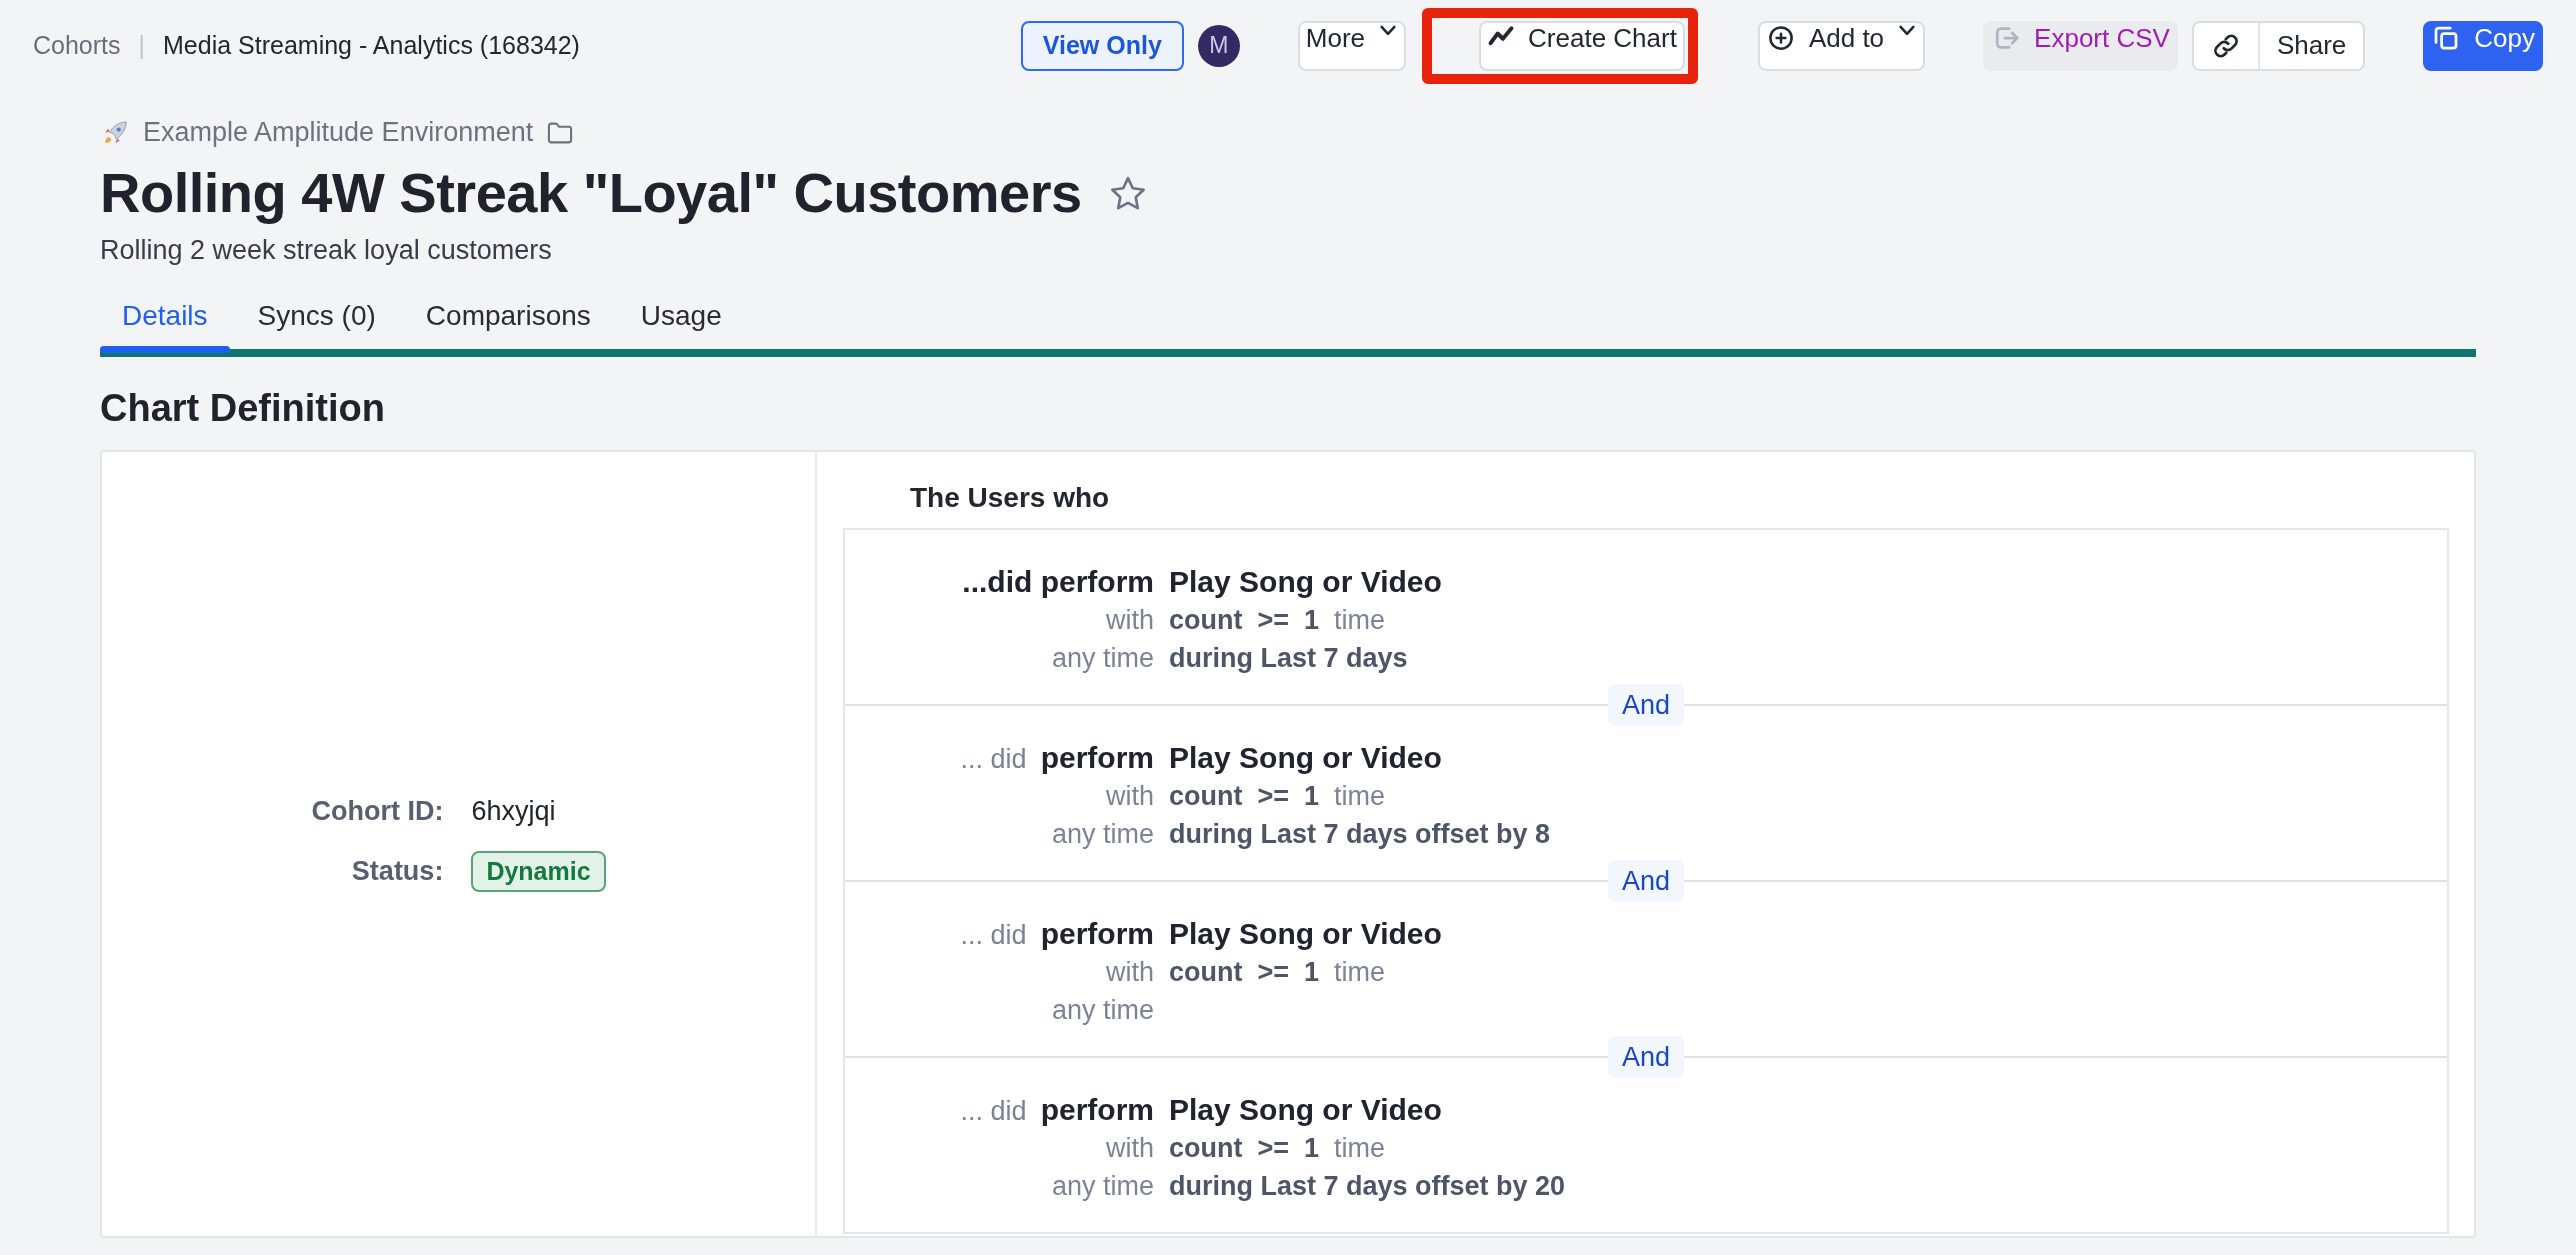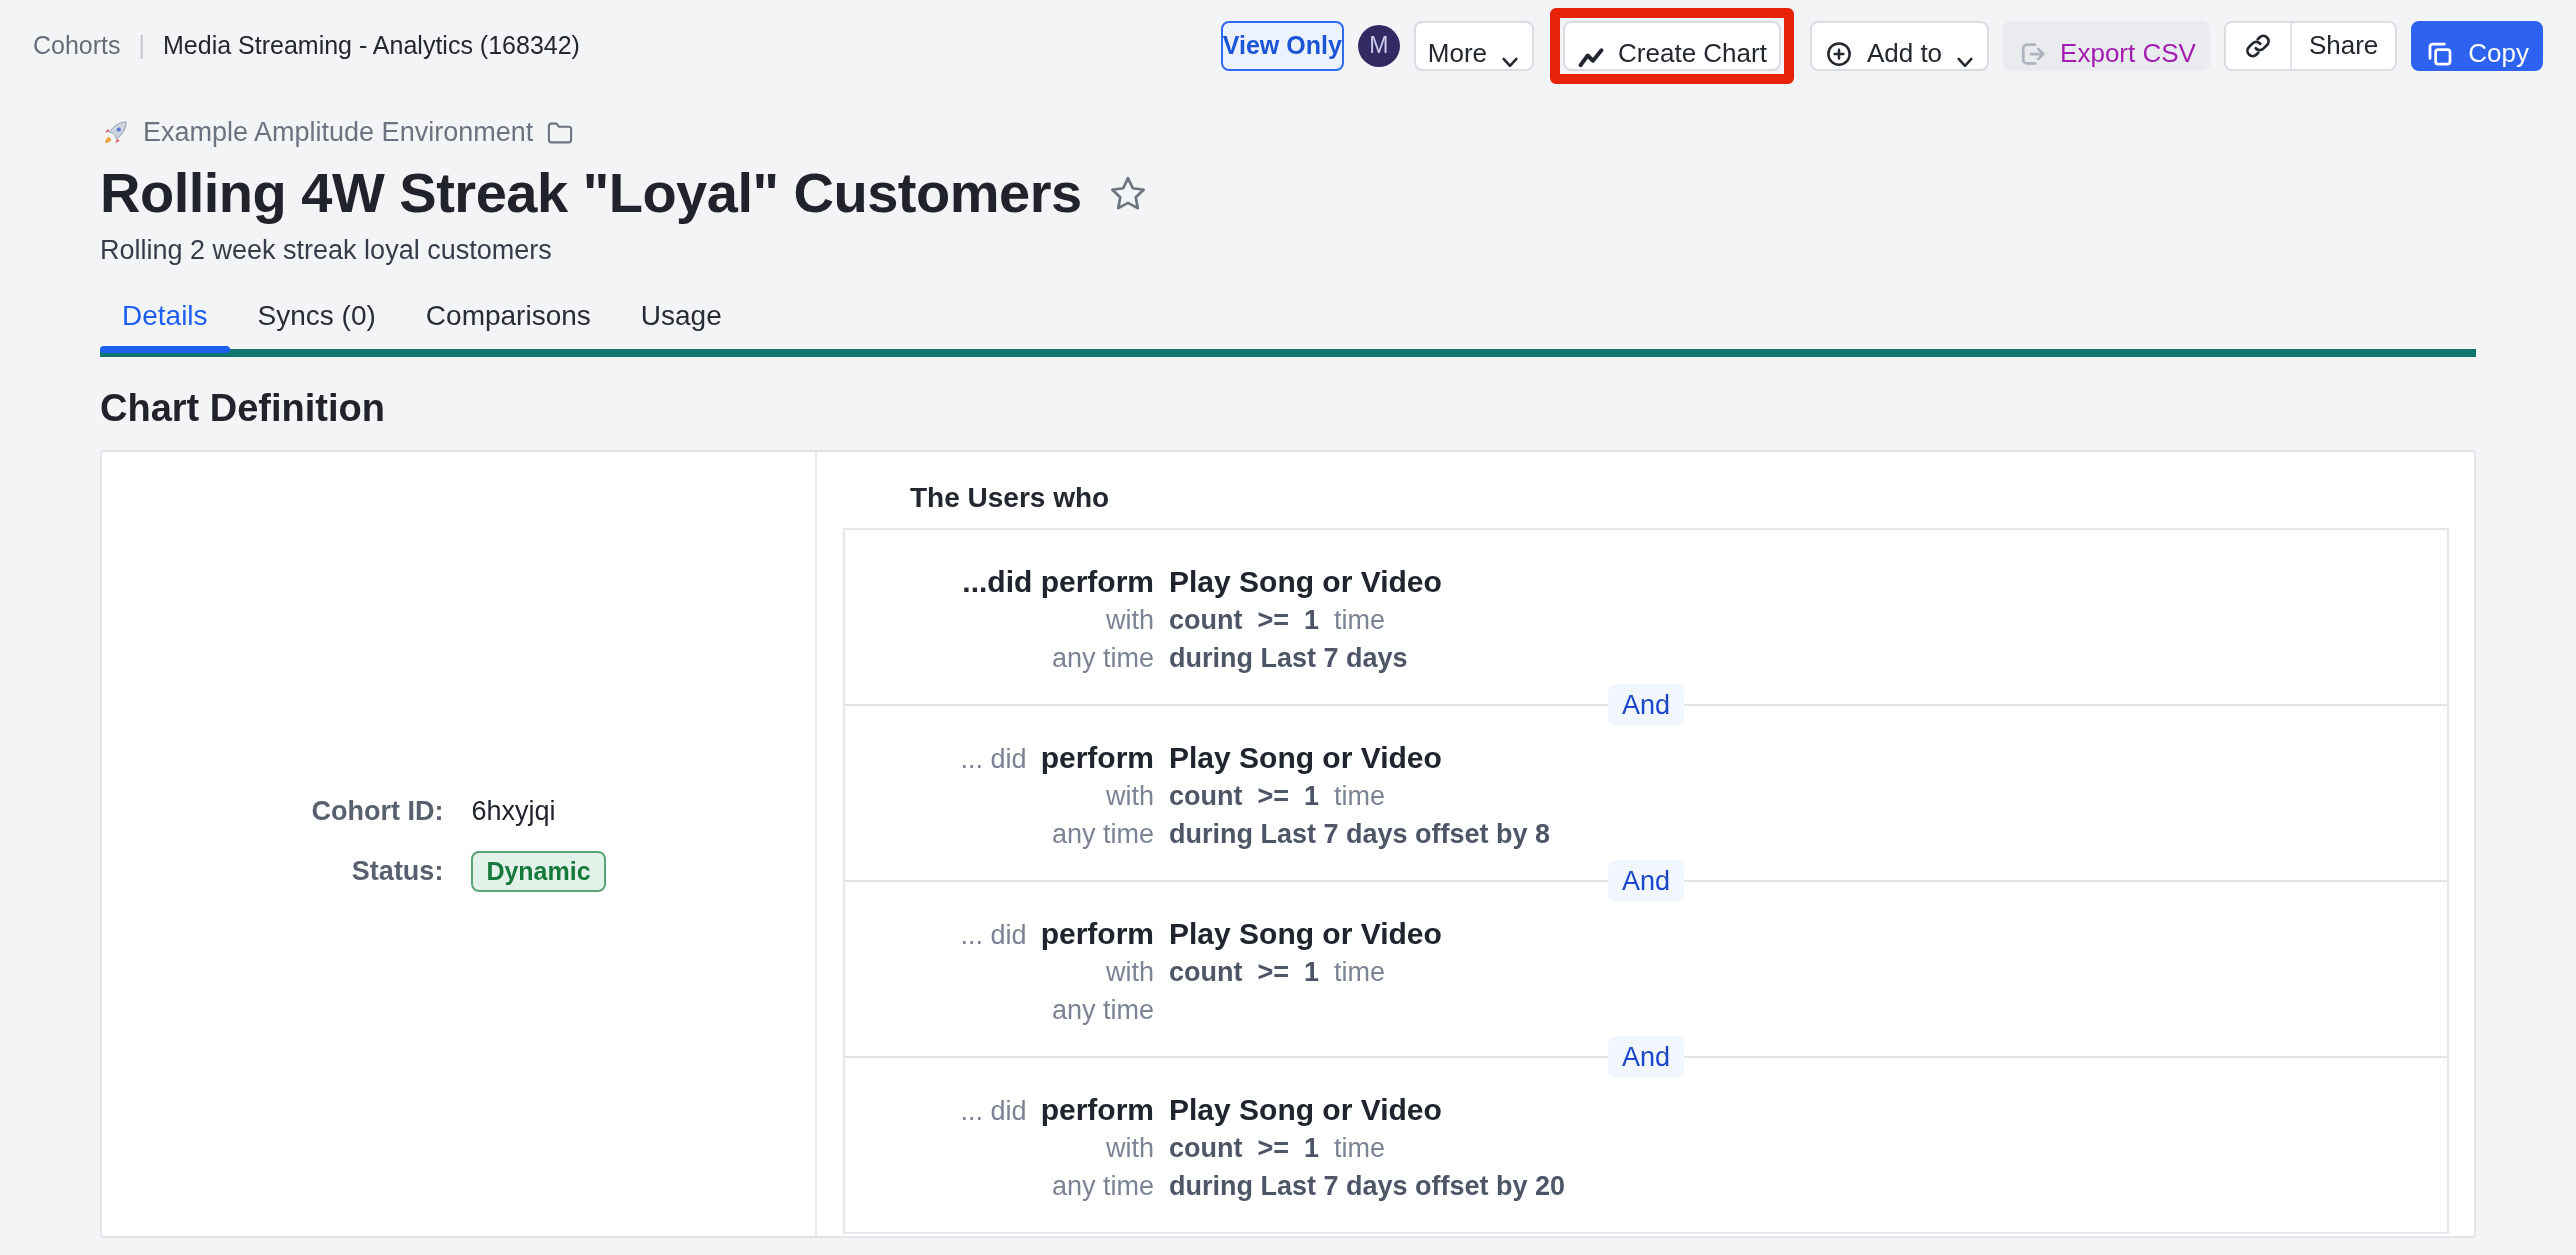--- a/index.html
+++ b/index.html
@@ -13,33 +13,33 @@
   svg{flex:none; display:block;}
 
   
   .topbar{display:flex; align-items:center; height:91px; padding:0 33px;}
   .breadcrumb{display:flex; align-items:center; font-size:25px;}
   .crumb-root{color:#676e7a; text-decoration:none;}
   .crumb-sep{color:#c2c6cc; margin:0 18px;}
   .crumb-current{color:#23272f;}
   .controls{margin-left:auto; display:flex; align-items:center; gap:14px;}
   .view-only{
-    display:inline-flex; align-items:center; height:46px; padding:0 0;
+    display:inline-flex; align-items:center; height:46px; padding:0 20px;
     font-size:25px; font-weight:700; color:var(--view-only-text);
     background:var(--view-only-bg); border:2px solid var(--view-only-border); border-radius:8px;
   }
   .avatar{
     width:42px; height:42px; border-radius:50%; background:var(--avatar-bg);
     color:#c7cbe9; font-size:23px; display:inline-flex; align-items:center; justify-content:center;
     border:none;
   }
   .btn{
-    display:inline-flex; align-items:flex-end; gap:13px; height:50px; padding:0 12px;
+    display:inline-flex; align-items:flex-start; gap:13px; height:50px; padding:0 6px;
     background:#fff; border:2px solid #d9dce2; border-radius:8px;
-    font-size:26px; color:#23272f;
+    font-size:26px; color:#23272f;margin-left:44px;
   }
   .btn.disabled{background:#e9ebef; border-color:#e9ebef; color:#a21caf; cursor:default;}
   .btn.primary{background:var(--copy-blue); border-color:var(--copy-blue); color:#fff;}
   .annotation{display:inline-flex; border:10px solid var(--annotation-red); border-radius:6px; padding:3px; margin:0 2px;}
   .split{display:inline-flex; align-items:stretch; height:50px; background:#fff; border:2px solid #d9dce2; border-radius:8px; overflow:hidden; box-sizing:border-box;}
   .split .seg{display:flex; align-items:center; padding:0 17px; background:#fff; border:none; font-size:26px; color:#23272f;}
   .split .seg + .seg{border-left:2px solid #e3e5e9;}
 
   
   .content{margin:0 100px;}

